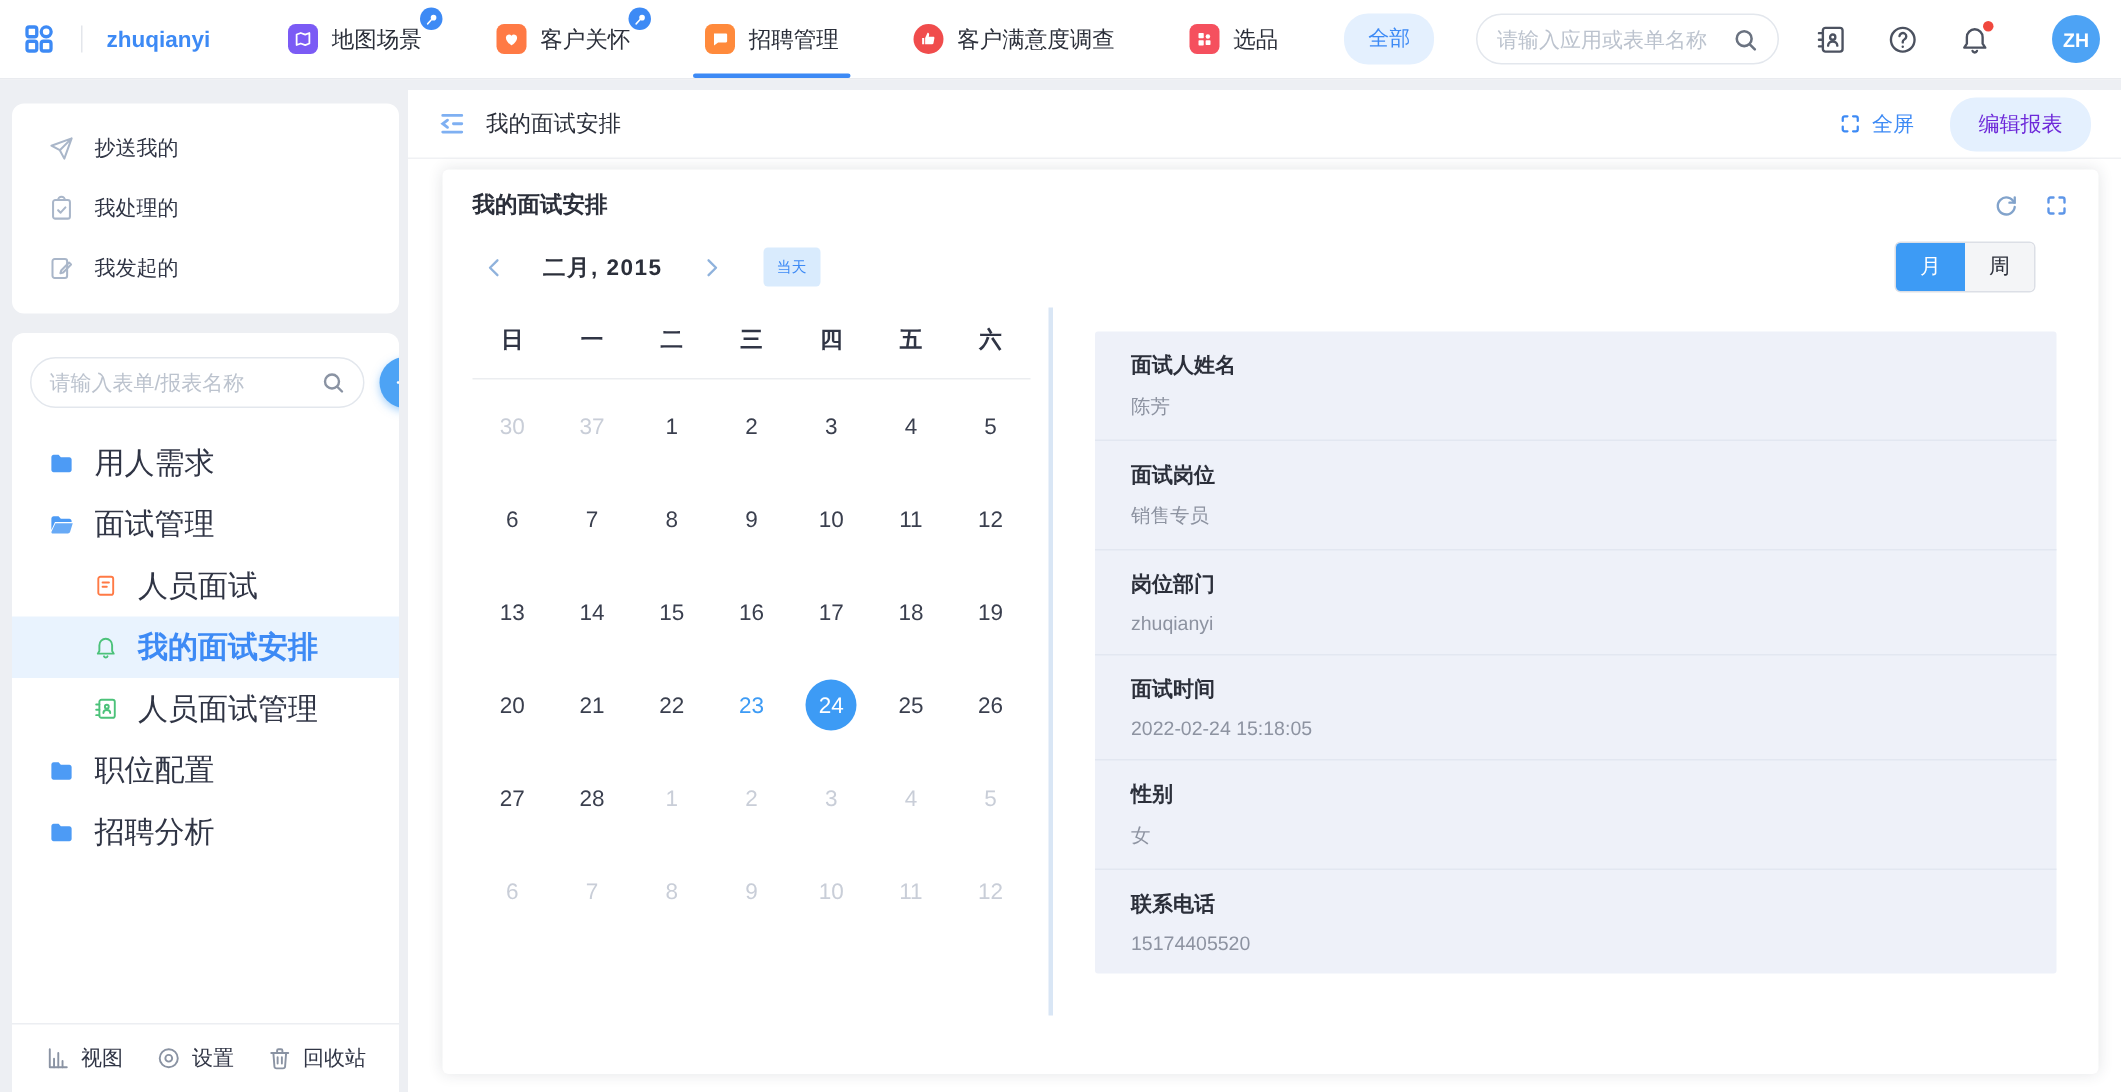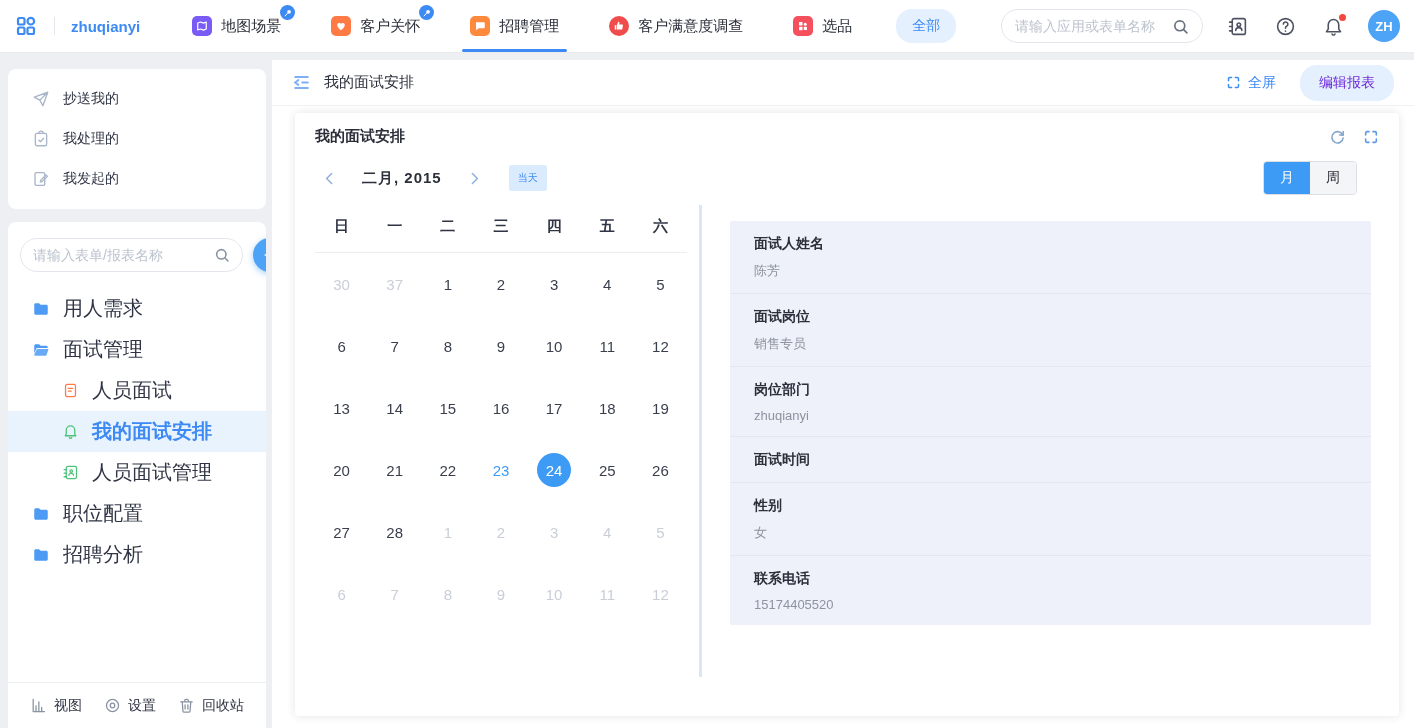--- a/index.html
+++ b/index.html
@@ -19,21 +19,21 @@
   .tab.active::after { content:""; position:absolute; left:-8px; right:-8px; bottom:0; height:3px; background:#3D8AF5; border-radius:2px; }
   .pin-badge { position:absolute; top:5px; right:-14px; width:15px; height:15px; border-radius:50%; background:#3D8AF5; display:flex; align-items:center; justify-content:center; }
   .all-btn { margin-left:44px; background:#E4F0FE; color:#3D8AF5; border:none; border-radius:16px; padding:8px 16px; font-size:14px; cursor:pointer; }
   .tb-search { margin-left:auto; width:202px; height:34px; border:1px solid #E3E7ED; border-radius:17px; display:flex; align-items:center; padding:0 13px; background:#fff; }
   .tb-search input { border:none; outline:none; flex:1; font-size:14px; color:#4C5260; min-width:0; background:transparent; font-family:inherit; }
   .tb-search input::placeholder { color:#BCC3CE; }
   .tb-search .mag { color:#6A7280; }
   .tb-icons { display:flex; align-items:center; gap:27px; margin:0 24px 0 24px; color:#4C5260; }
   .tb-icon-btn { position:relative; cursor:pointer; }
   .red-dot { position:absolute; top:-2px; right:-2px; width:7px; height:7px; border-radius:50%; background:#F0483E; }
-  .avatar { width:32px; height:32px; border-radius:50%; background:#4DA3F5; color:#fff; font-size:13px; font-weight:bold; display:flex; align-items:center; justify-content:center; cursor:pointer; flex:none; }
+  .avatar { width:32px; height:32px; border-radius:50%; background:#4DA3F5; color:#fff; font-size:13px; font-weight:bold; display:flex; align-items:center; justify-content:center; cursor:pointer; flex:none;margin-left:17px; }
 
   
   .shell { display:flex; height:675px; }
   .sidebar { width:266px; flex:none; display:flex; flex-direction:column; padding:16px 0 0 8px; }
   .side-card1 { background:#fff; border-radius:8px; padding:10px 0; margin-bottom:13px; }
   .menu-item { height:40px; display:flex; align-items:center; gap:13px; padding:0 24px; font-size:14px; color:#303545; cursor:pointer; }
   .menu-item .mi-icon { color:#A9B6C9; }
   .side-card2 { background:#fff; border-radius:8px 8px 0 0; flex:1; display:flex; flex-direction:column; padding-top:16px; overflow:hidden; }
   .side-search-row { display:flex; align-items:center; gap:10px; padding:0 12px 12px 12px; }
   .side-search { flex:1; height:34px; border:1px solid #E3E7ED; border-radius:17px; display:flex; align-items:center; padding:0 12px; }
@@ -560,20 +560,21 @@
             <div class="detail-row">
               <div class="d-label">面试岗位</div>
               <div class="d-value">销售专员</div>
             </div>
             <div class="detail-row">
               <div class="d-label">岗位部门</div>
               <div class="d-value">zhuqianyi</div>
             </div>
             <div class="detail-row">
               <div class="d-label">面试时间</div>
+              <div class="d-value">2022-02-24 15:18:05</div>
             </div>
             <div class="detail-row">
               <div class="d-label">性别</div>
               <div class="d-value">女</div>
             </div>
             <div class="detail-row">
               <div class="d-label">联系电话</div>
               <div class="d-value">15174405520</div>
             </div>
           </div>

